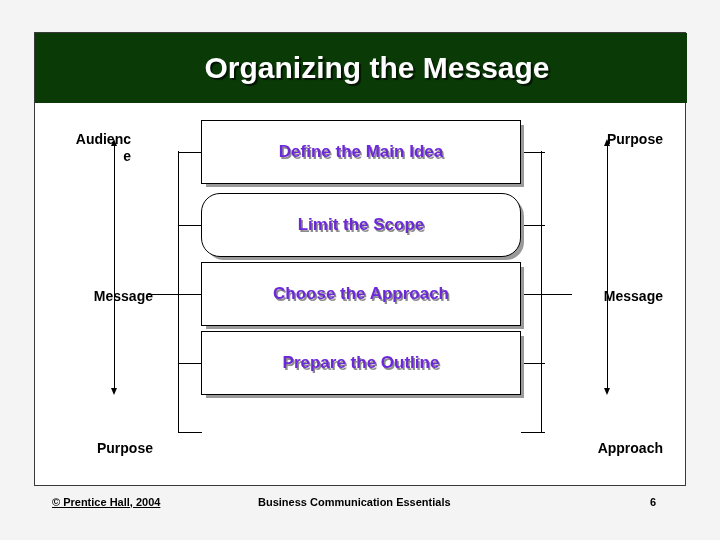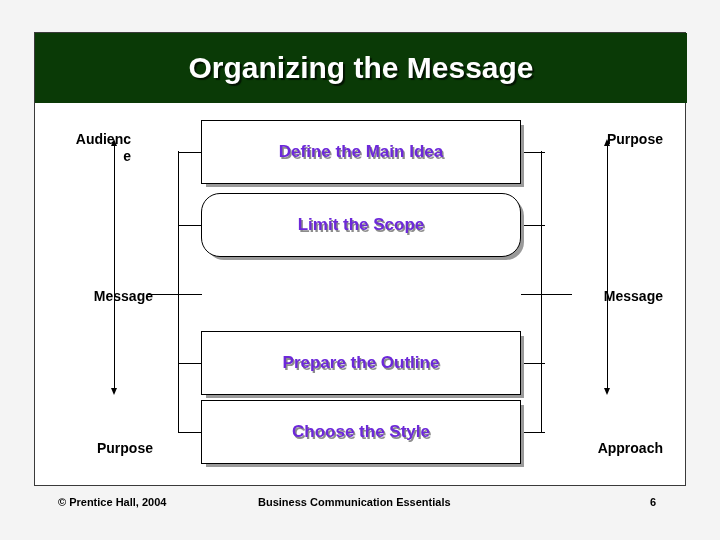--- a/index.html
+++ b/index.html
@@ -42,20 +42,21 @@
     width: 652px;
     height: 70px;
     line-height: 70px;
     text-align: center;
     color: #ffffff;
     font-size: 30px;
     font-weight: bold;
     letter-spacing: 0px;
     text-shadow: 2px 2px 1px rgba(0,0,0,0.65);
     white-space: nowrap;
+    padding-left: 16px;
   }
 
   
   .step-box {
     position: absolute;
     left: 166px;
     width: 320px;
     height: 64px;
     background: #ffffff;
     border: 1px solid #000000;
@@ -188,23 +189,24 @@
     left: 34px;
     top: 492px;
     width: 652px;
     height: 24px;
     font-size: 11px;
     font-weight: bold;
     color: #000000;
   }
   #footer-copyright {
     position: absolute;
-    left: 24px;
+    left: 18px;
     top: 4px;
     white-space: nowrap;
+    text-decoration: underline;
   }
   #footer-center {
     position: absolute;
     left: 216px;
     top: 4px;
     white-space: nowrap;
     padding-left: 8px;
   }
   #footer-page {
     position: absolute;
@@ -266,25 +268,25 @@
 
   <div class="arm arm-left"></div>
   <div class="arm arm-right"></div>
 
   <div class="step-box box0">
     <div class="step-label">Define the Main Idea</div>
   </div>
   <div class="step-box box1">
     <div class="step-label">Limit the Scope</div>
   </div>
+  <div class="step-box box2">
+    <div class="step-label">Choose the Approach</div>
+  </div>
   <div class="step-box box3">
     <div class="step-label">Prepare the Outline</div>
-  </div>
-  <div class="step-box box4">
-    <div class="step-label">Choose the Style</div>
   </div>
 
 </div>
 
 <div id="footer">
   <div id="footer-copyright">© Prentice Hall, 2004</div>
   <div id="footer-center">Business Communication Essentials</div>
   <div id="footer-page">6</div>
 </div>
 

